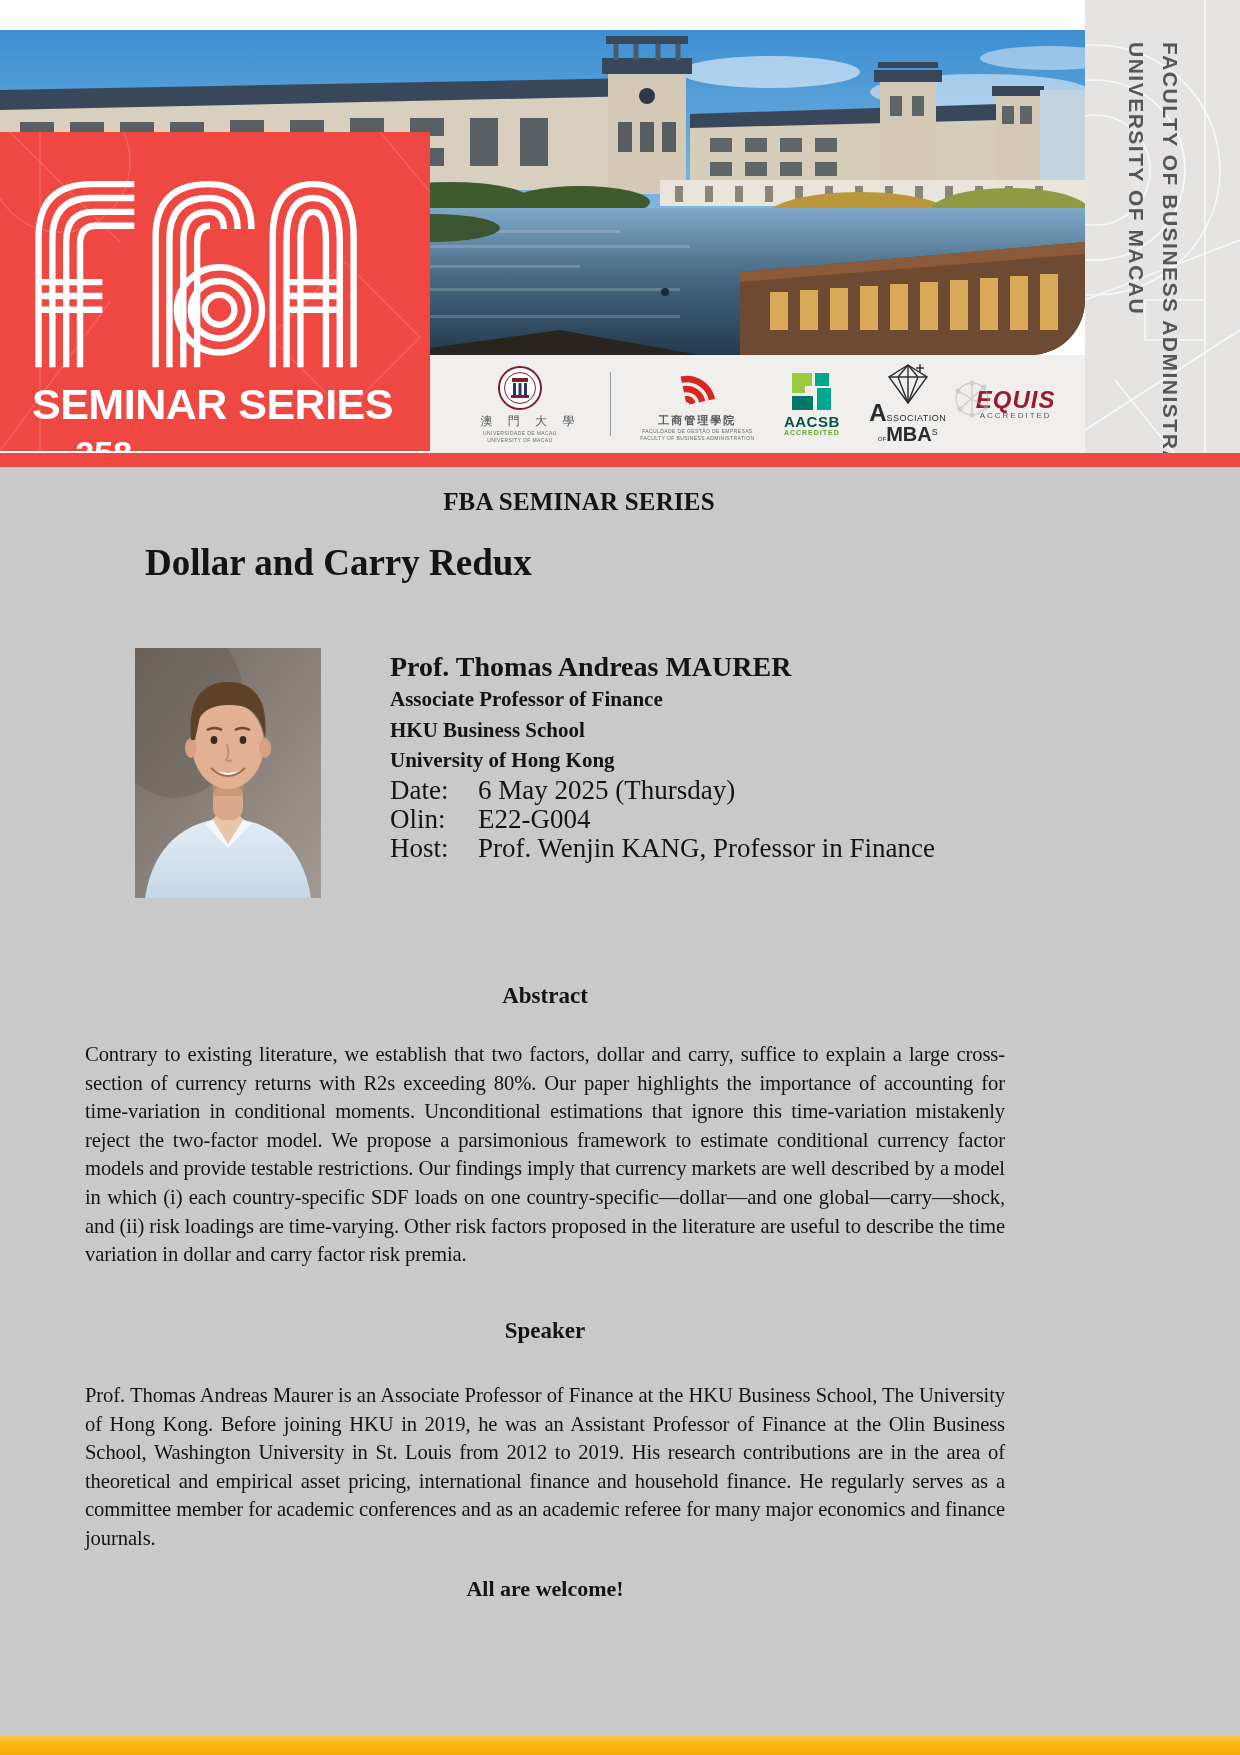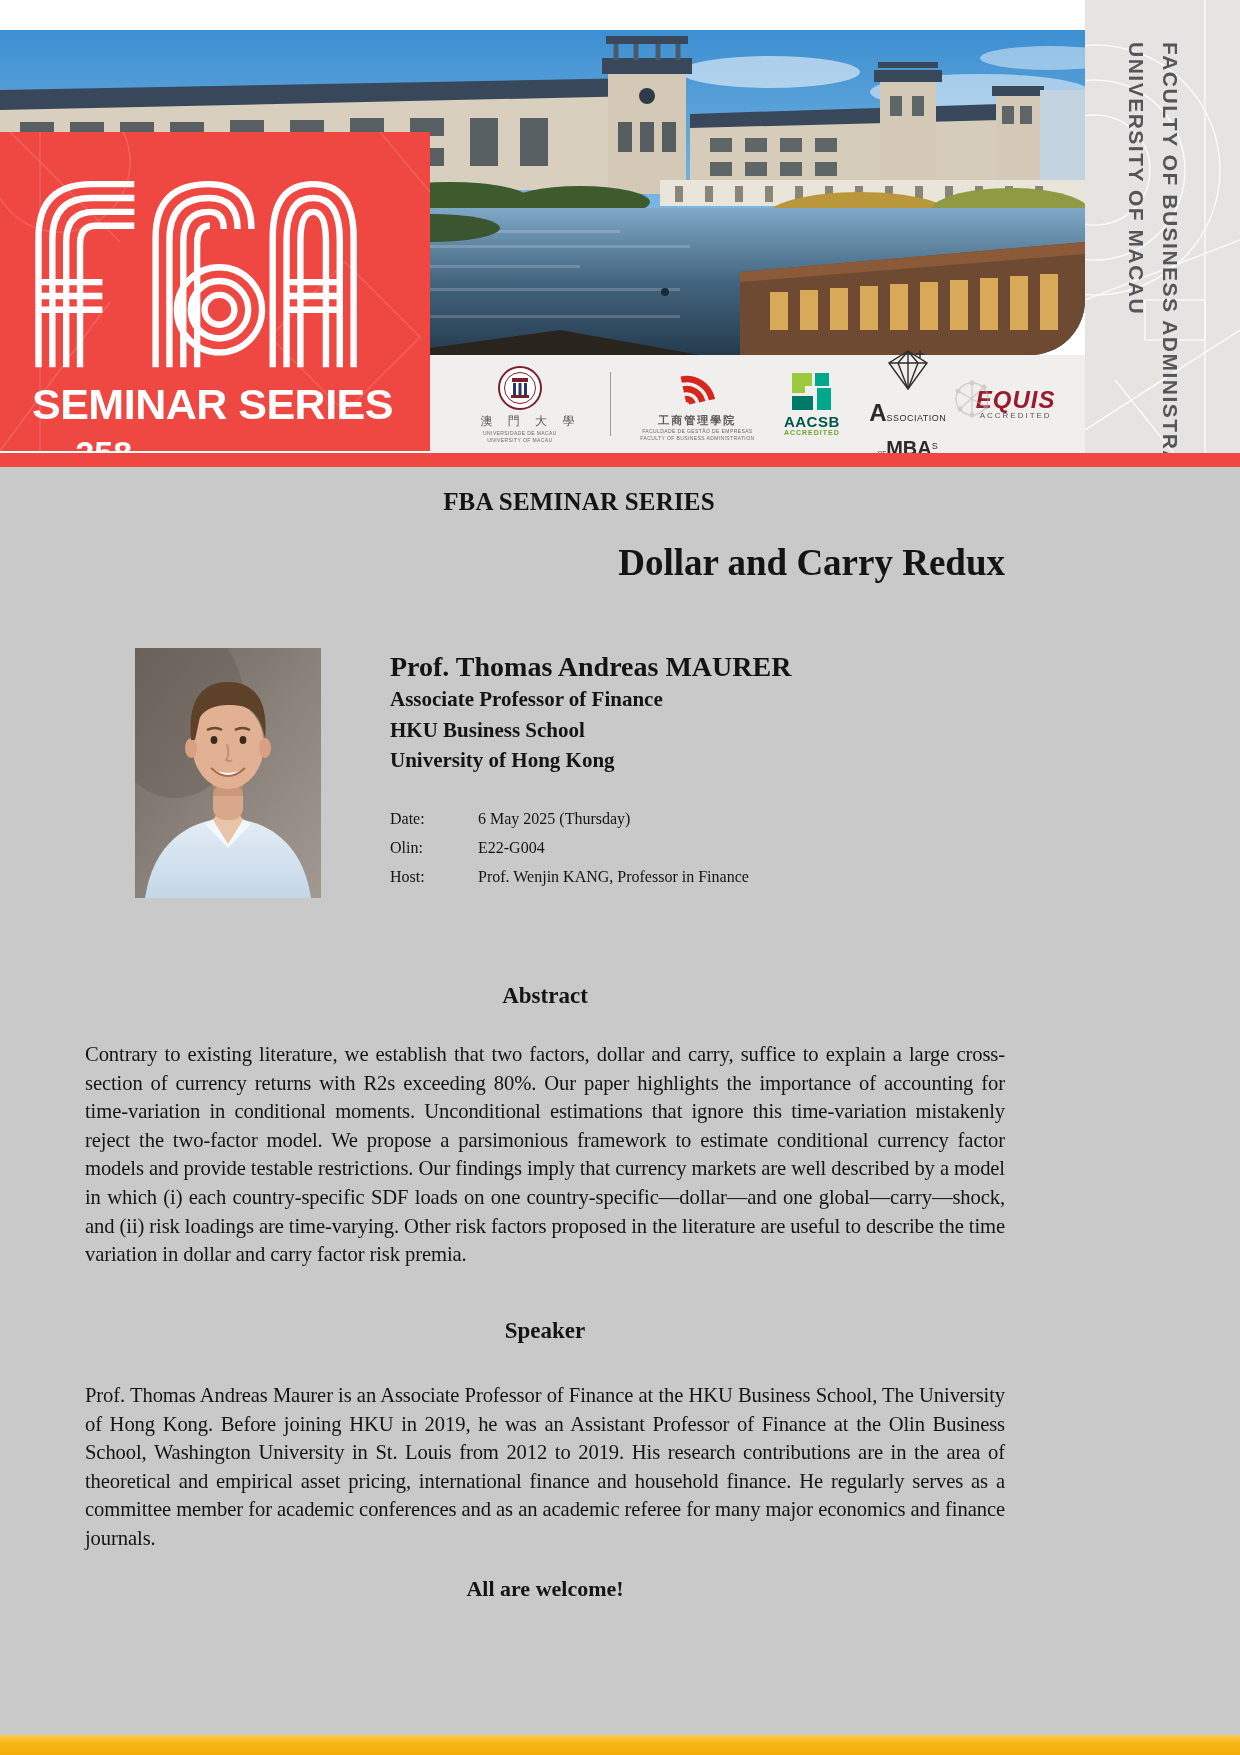--- a/index.html
+++ b/index.html
@@ -34,46 +34,46 @@
   .red-strip{position:absolute;left:0;top:453px;width:1240px;height:14px;background:#EF4742;}
 
   .logo-cell{display:flex;flex-direction:column;align-items:center;justify-content:center;text-align:center;
         font-family:"Liberation Sans","DejaVu Sans",sans-serif;color:#4a4a4a;}
   .logo-cell .glyph{display:block;}
   .um-zh{font-size:12px;letter-spacing:6px;color:#5a5a5a;margin-top:2px;margin-left:21px;}
   .tiny{font-size:5px;letter-spacing:.4px;color:#6a6a6a;line-height:7px;}
   .fba-zh{font-size:11px;letter-spacing:2px;color:#5a5a5a;font-weight:bold;margin-top:2px;}
   .aacsb-name{font-size:15px;font-weight:bold;color:#00564A;letter-spacing:.5px;line-height:14px;margin-top:3px;}
   .aacsb-tag{font-size:7px;font-weight:bold;color:#69A531;letter-spacing:1px;}
-  .amba-line{line-height:12px;color:#2b2b2b;margin-top:16px;white-space:nowrap;}
+  .amba-line{line-height:12px;color:#2b2b2b;margin-top:2px;white-space:nowrap;}
   .amba-line .bigA{font-size:24px;font-weight:bold;}
   .amba-line .small{font-size:9px;letter-spacing:.5px;}
   .amba-line .of{font-size:6px;}
   .amba-line .mba{font-size:20px;font-weight:bold;}
   .amba-line .sups{font-size:9px;vertical-align:6px;}
   .equis-wrap{position:relative;}
   .equis-name{font-size:24px;font-weight:bold;font-style:italic;color:#9A1B2F;letter-spacing:1px;line-height:22px;}
   .equis-tag{font-size:8px;letter-spacing:2px;color:#555;}
   .equis-globe{position:absolute;left:-26px;top:-12px;opacity:.55;}
   .divider{width:1px;height:64px;background:#9a9a9a;}
 
   
   .kicker{position:absolute;left:149px;top:488px;width:860px;text-align:center;
           font-size:25px;font-weight:bold;letter-spacing:.2px;}
-  .title{position:absolute;left:145px;top:541px;width:860px;text-align:right;
+  .title{position:absolute;left:145px;top:541px;width:860px;text-align:left;
          font-size:37px;font-weight:bold;margin:0;}
 
   .portrait{position:absolute;left:135px;top:648px;width:186px;height:250px;filter:blur(.4px);}
   .portrait svg{display:block;width:100%;height:100%;}
 
   .speaker-info{position:absolute;left:390px;top:650px;width:620px;}
   .sp-name{font-size:28px;font-weight:bold;line-height:34px;}
   .sp-line{font-size:21px;font-weight:bold;line-height:30.5px;}
   .sp-line:first-of-type{margin-top:7px;}
-  .details{margin-top:28px;font-size:16px;line-height:29px;}
+  .details{font-size:27px;line-height:29px;}
   .details .row{display:flex;}
   .details .lbl{width:88px;flex:none;}
 
   .sec-head{position:absolute;left:85px;width:920px;text-align:center;font-size:23px;font-weight:bold;}
   .head-abstract{top:983px;}
   .head-speaker{top:1318px;}
   .para{position:absolute;left:85px;width:920px;margin:0;text-align:justify;
         font-size:20.6px;line-height:28.6px;letter-spacing:-0.1px;}
   .para-abstract{top:1040px;}
   .para-bio{top:1381px;}

